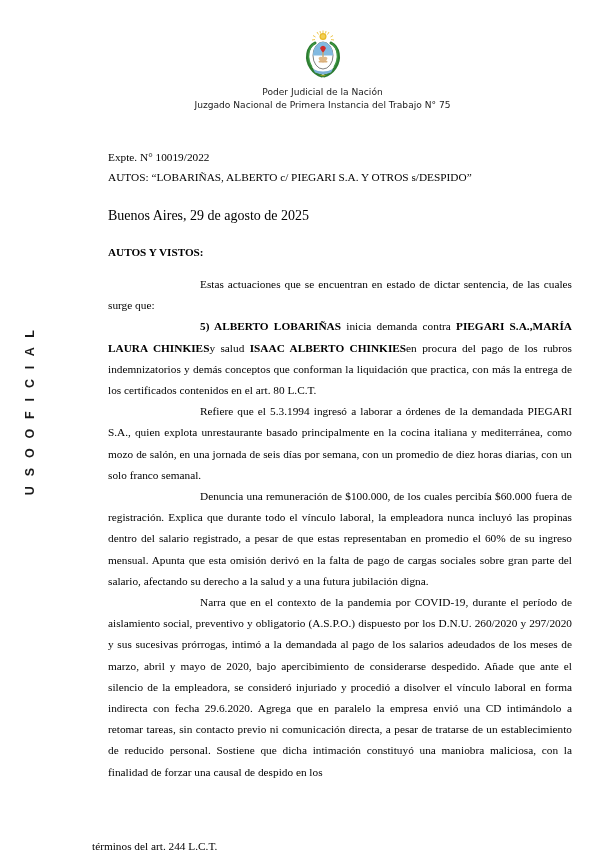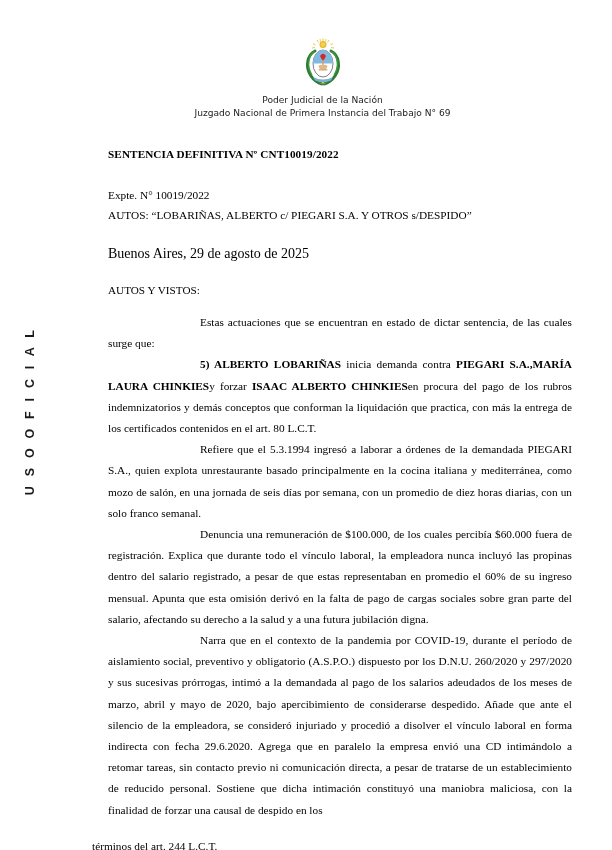--- a/index.html
+++ b/index.html
@@ -42,21 +42,21 @@
     font-weight: bold;
     font-size: 12.5px;
     letter-spacing: 3.2px;
     color: #1a1a1a;
     white-space: nowrap;
     margin-top: -28px;
   }
 
   
   .doc-header {
-    padding-top: 38px;
+    padding-top: 30px;
     text-align: center;
     margin-left: 33px;
   }
   .crest {
     display: block;
     margin: 0 auto;
     width: 46px;
     height: 50px;
   }
   .header-lines {
@@ -91,21 +91,21 @@
     margin: 0;
   }
   .meta-line.expte { margin-bottom: 1px; }
 
   .date-line {
     font-size: 14px;
     margin: 21px 0 0 0;
   }
 
   .section-head {
-    font-weight: normal;
+    font-weight: bold;
     font-size: 11.2px;
     margin: 22px 0 16px 0;
   }
 
   p.para {
     text-align: justify;
     text-justify: inter-word;
     font-size: 11.3px;
     line-height: 21.2px;
     margin: 0 0 0 0;
@@ -173,38 +173,37 @@
         <rect x="37" y="62" width="18" height="3" rx="1.4" fill="#d9b07c"></rect>
       </g>
 
       <path d="M26 78 q20 10 40 0 l-4 7 q-16 7 -32 0 z" fill="#7ab0d6"></path>
 
       <path d="M38 88 q8 6 16 0 q-8 9 -16 0 z" fill="#e8b923"></path>
     </svg>
 
     <div class="header-lines">
       <div>Poder Judicial de la Nación</div>
-      <div>Juzgado Nacional de Primera Instancia del Trabajo N° 69</div>
+      <div>Juzgado Nacional de Primera Instancia del Trabajo N° 75</div>
     </div>
   </div>
 
   <div class="body-area">
 
-    <div class="sentence-title">SENTENCIA DEFINITIVA Nº CNT10019/2022</div>
 
     <p class="meta-line expte">Expte. N° 10019/2022</p>
     <p class="meta-line">AUTOS: “LOBARIÑAS, ALBERTO c/ PIEGARI S.A. Y OTROS s/DESPIDO”</p>
 
     <p class="date-line">Buenos Aires, 29 de agosto de 2025</p>
 
     <div class="section-head">AUTOS Y VISTOS:</div>
 
     <div id="paragraphs">
         <p class="para first"><span>Estas actuaciones que se encuentran en estado de dictar sentencia, de las cuales surge que:</span></p>
-        <p class="para"><b>5)  ALBERTO LOBARIÑAS</b><span> inicia demanda contra </span><b>PIEGARI S.A.,MARÍA LAURA CHINKIES</b><span>y forzar </span><b>ISAAC ALBERTO CHINKIES</b><span>en procura del pago de los rubros indemnizatorios y demás conceptos que conforman la liquidación que practica, con más la entrega de los certificados contenidos en el art. 80 L.C.T.</span></p>
+        <p class="para"><b>5)  ALBERTO LOBARIÑAS</b><span> inicia demanda contra </span><b>PIEGARI S.A.,MARÍA LAURA CHINKIES</b><span>y salud </span><b>ISAAC ALBERTO CHINKIES</b><span>en procura del pago de los rubros indemnizatorios y demás conceptos que conforman la liquidación que practica, con más la entrega de los certificados contenidos en el art. 80 L.C.T.</span></p>
         <p class="para"><span>Refiere que  el 5.3.1994 ingresó a laborar a órdenes de la demandada PIEGARI S.A., quien explota unrestaurante basado principalmente en la cocina italiana y mediterránea, como  mozo de salón, en una jornada de seis días por semana, con un promedio de diez horas diarias, con  un solo franco semanal.</span></p>
         <p class="para"><span>Denuncia una remuneración de $100.000, de los cuales percibía $60.000 fuera de registración. Explica que durante todo el vínculo laboral, la empleadora nunca incluyó las propinas dentro del salario registrado, a pesar de que estas representaban en promedio el 60% de su ingreso mensual. Apunta que esta omisión derivó en la falta de pago de cargas sociales sobre gran parte del salario, afectando su derecho a la salud y a una futura jubilación digna.</span></p>
         <p class="para"><span>Narra que en el contexto de la pandemia por COVID-19, durante el período de aislamiento social, preventivo y obligatorio (A.S.P.O.) dispuesto por los D.N.U. 260/2020 y 297/2020 y sus sucesivas prórrogas, intimó a la demandada al pago de los salarios adeudados de los meses de marzo, abril y mayo de 2020, bajo apercibimiento de considerarse despedido. Añade que ante el silencio de la empleadora, se consideró injuriado y procedió a disolver el vínculo laboral en forma indirecta con fecha 29.6.2020. Agrega que en paralelo la empresa envió una CD intimándolo  a retomar tareas, sin contacto previo ni comunicación directa, a pesar de tratarse de un establecimiento de reducido personal. Sostiene que dicha intimación constituyó una maniobra maliciosa, con la finalidad de forzar una causal de despido en los</span></p>
       </div>
   </div>
 
   <div class="clip-last">
     <p>términos del art. 244 L.C.T.</p>
   </div>
 

